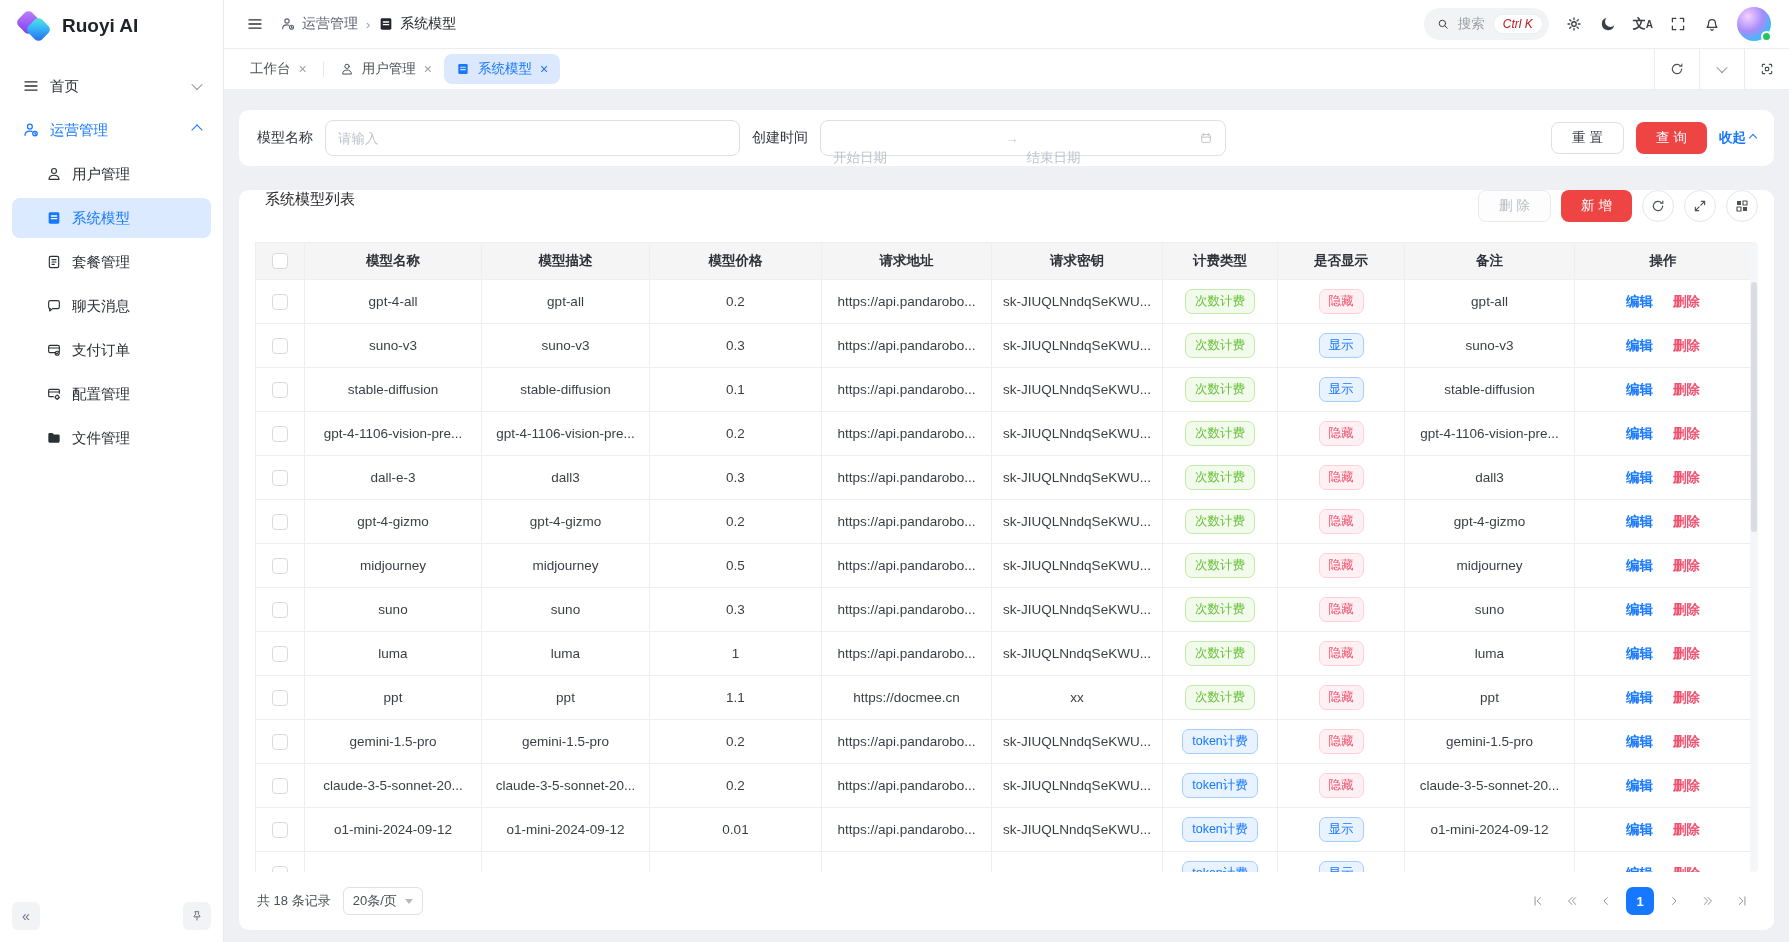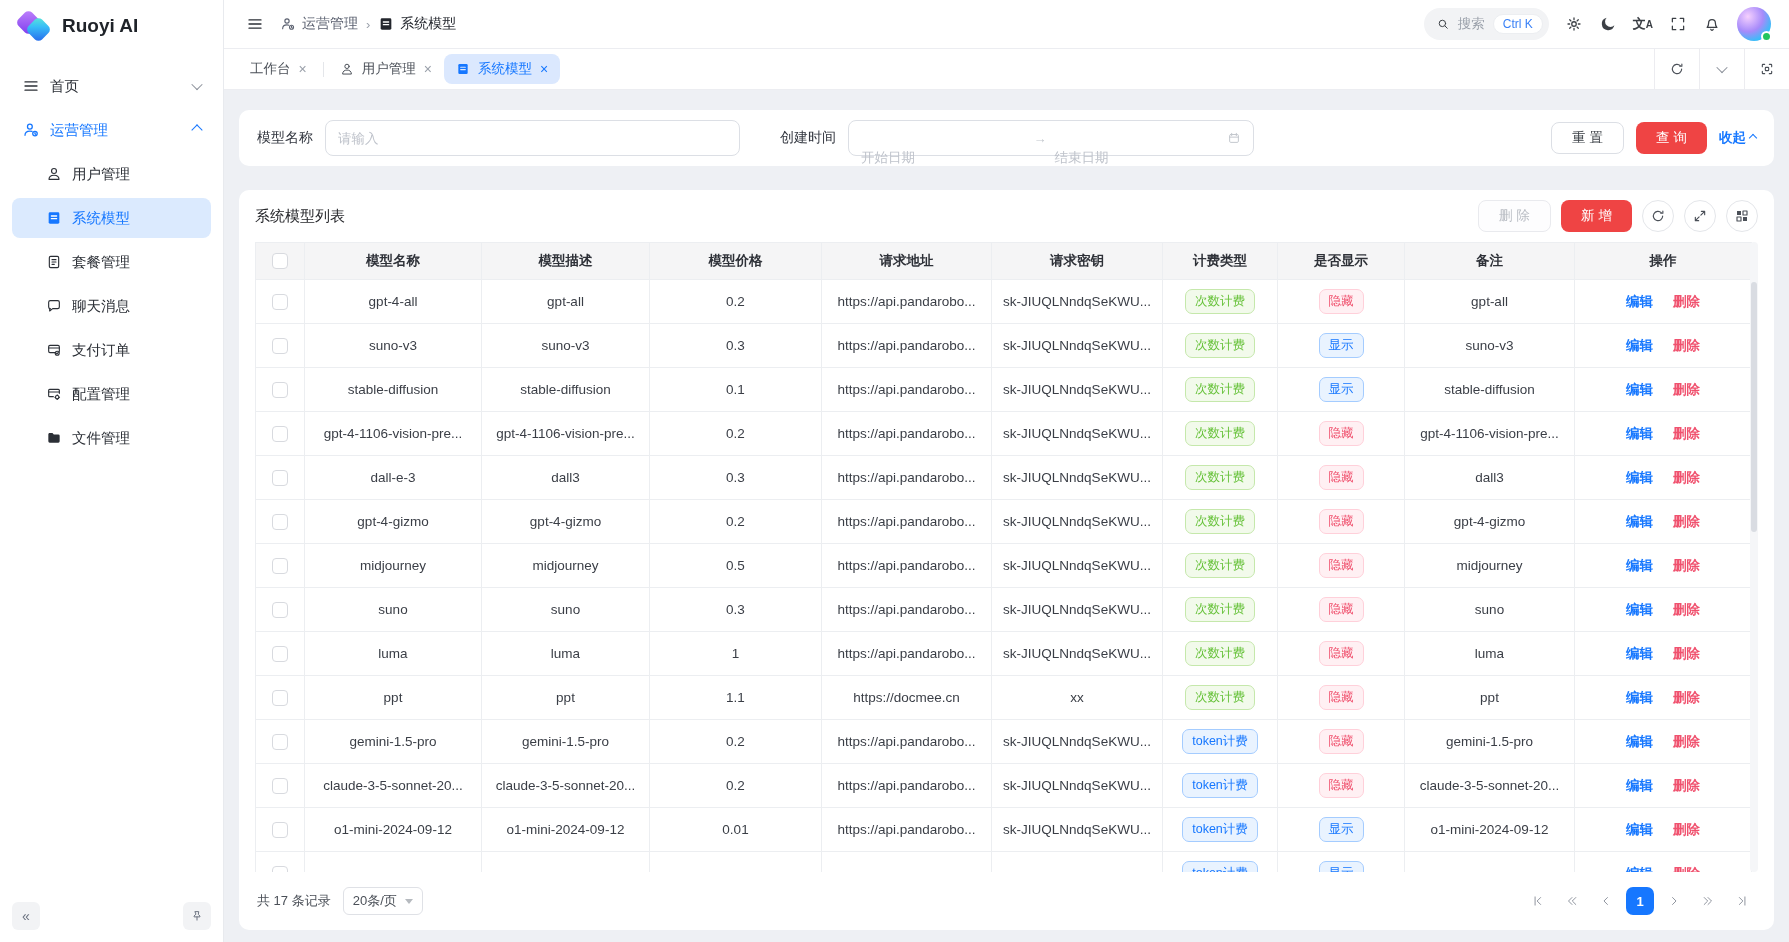--- a/index.html
+++ b/index.html
@@ -46,21 +46,21 @@
             align-items:center; padding:0 18px 0 22px; gap:16px; }
   .crumb { display:flex; align-items:center; gap:8px; font-size:14px; }
   .crumb .parent { color:#5b6170; display:flex; align-items:center; gap:6px; }
   .crumb .sep { color:#9aa0aa; font-size:13px; }
   .crumb .current { color:#23262d; display:flex; align-items:center; gap:6px; }
   .topbar-right { margin-left:auto; display:flex; align-items:center; gap:16px; color:#3c4046; }
   .search-pill { display:flex; align-items:center; gap:8px; background:#f2f3f5; border-radius:16px;
                  height:32px; padding:0 6px 0 12px; cursor:pointer; }
   .search-pill .ph { color:#9aa0aa; font-size:13.5px; }
   .kbd { background:#fff; border:1px solid #eceef1; border-radius:11px; padding:2px 9px;
-         font-size:12px; color:#3b82f6; }
+         font-size:12px; color:#b91c1c;font-style:italic; }
   .trans { font-size:13px; font-weight:bold; color:#3c4046; letter-spacing:0; }
   .trans small { font-size:10px; font-weight:bold; }
   .avatar { position:relative; width:34px; height:34px; border-radius:50%; flex:none; cursor:pointer;
             background:radial-gradient(circle at 32% 28%, #f5d0fe, #a78bfa 45%, #38bdf8 75%, #6366f1); }
   .avatar .dot { position:absolute; right:-1px; bottom:-1px; width:11px; height:11px; border-radius:50%;
                  background:#22c55e; border:2px solid #fff; }
 
   .tabbar { height:41px; background:#fff; border-bottom:1px solid #ecedf1; display:flex; align-items:center;
             padding-left:14px; }
   .tab { display:flex; align-items:center; gap:8px; height:30px; padding:0 12px; border-radius:8px;
@@ -75,38 +75,38 @@
 
   .content { flex:1; padding:20px 15px 12px; display:flex; flex-direction:column; min-height:0; }
   .card { background:#fff; border-radius:10px; }
 
   
   .filter-card { height:56px; display:flex; align-items:center; padding:0 18px; gap:12px; }
   .f-label { font-size:14px; color:#333740; flex:none; }
   .f-input { width:415px; height:36px; border:1px solid #dcdfe5; border-radius:8px; padding:0 12px;
              font-size:13.5px; color:#333; outline:none; font-family:inherit; }
   .f-input::placeholder { color:#bfc3cb; }
-  .f-time-label { margin-left:28px; }
+  .f-time-label { }
   .daterange { width:406px; height:36px; border:1px solid #dcdfe5; border-radius:8px; display:flex;
                align-items:center; padding:0 12px; gap:8px; color:#bfc3cb; font-size:13.5px; }
   .daterange .dph { flex:1;margin-top:40px; }
   .daterange .arrow { color:#c3c7cd; font-size:13px; flex:none; }
   .daterange .cal { color:#c3c7cd; }
   .filter-actions { margin-left:auto; display:flex; align-items:center; gap:12px; }
   .btn { height:32px; border-radius:8px; font-size:13.5px; padding:0 16px; cursor:pointer;
          font-family:inherit; letter-spacing:4px; text-indent:4px; border:1px solid transparent; }
   .btn-plain { background:#fff; border-color:#dcdfe5; color:#3c4046; }
   .btn-primary { background:#ef4444; color:#fff; border:none; }
   .btn-disabled { background:#fdfdfe; border-color:#e9eaee; color:#b7bbc2; cursor:default; }
   .link-collapse { color:#1677ff; font-size:13.5px; display:flex; align-items:center; gap:4px;
                    cursor:pointer; font-weight:bold; }
 
   
   .table-card { margin-top:24px; flex:1; padding:0 16px; display:flex; flex-direction:column; min-height:0; }
-  .card-head { height:52px; display:flex; align-items:center; }
+  .card-head { height:52px; display:flex; align-items:flex-start;margin-left:10px; }
   .card-title { font-size:15px; color:#26272b; }
   .head-actions { margin-left:auto; display:flex; align-items:center; gap:10px; }
   .icon-btn { width:32px; height:32px; border-radius:50%; border:1px solid #e4e6ea; background:#fff;
               color:#4b5058; display:flex; align-items:center; justify-content:center; cursor:pointer; }
 
   .table-scroll { height:630px; overflow:hidden; position:relative; }
   table { border-collapse:collapse; table-layout:fixed; width:1496px; }
   th, td { border:1px solid #eceef1; text-align:center; font-size:13.5px; color:#3a3e46;
            overflow:hidden; white-space:nowrap; }
   thead th { height:37px; background:#f5f5f6; font-weight:bold; color:#2e3138; }
@@ -618,21 +618,21 @@
   </tr>
               </tbody>
           </table>
           <div class="vscroll">
               <span class="vthumb"></span>
             </div>
         </div>
 
         <div class="card-foot">
           <div class="foot-left">
-            <span>共 17 条记录</span>
+            <span>共 18 条记录</span>
             <span class="psize">
               <span>20条/页</span>
               <span class="tri"></span>
             </span>
           </div>
           <div class="pager">
             <span class="pg">
               <svg class="i sm" viewBox="0 0 24 24">
                   <path d="M7 5v14"></path>
                   <path d="m16.5 6-6 6 6 6"></path>

